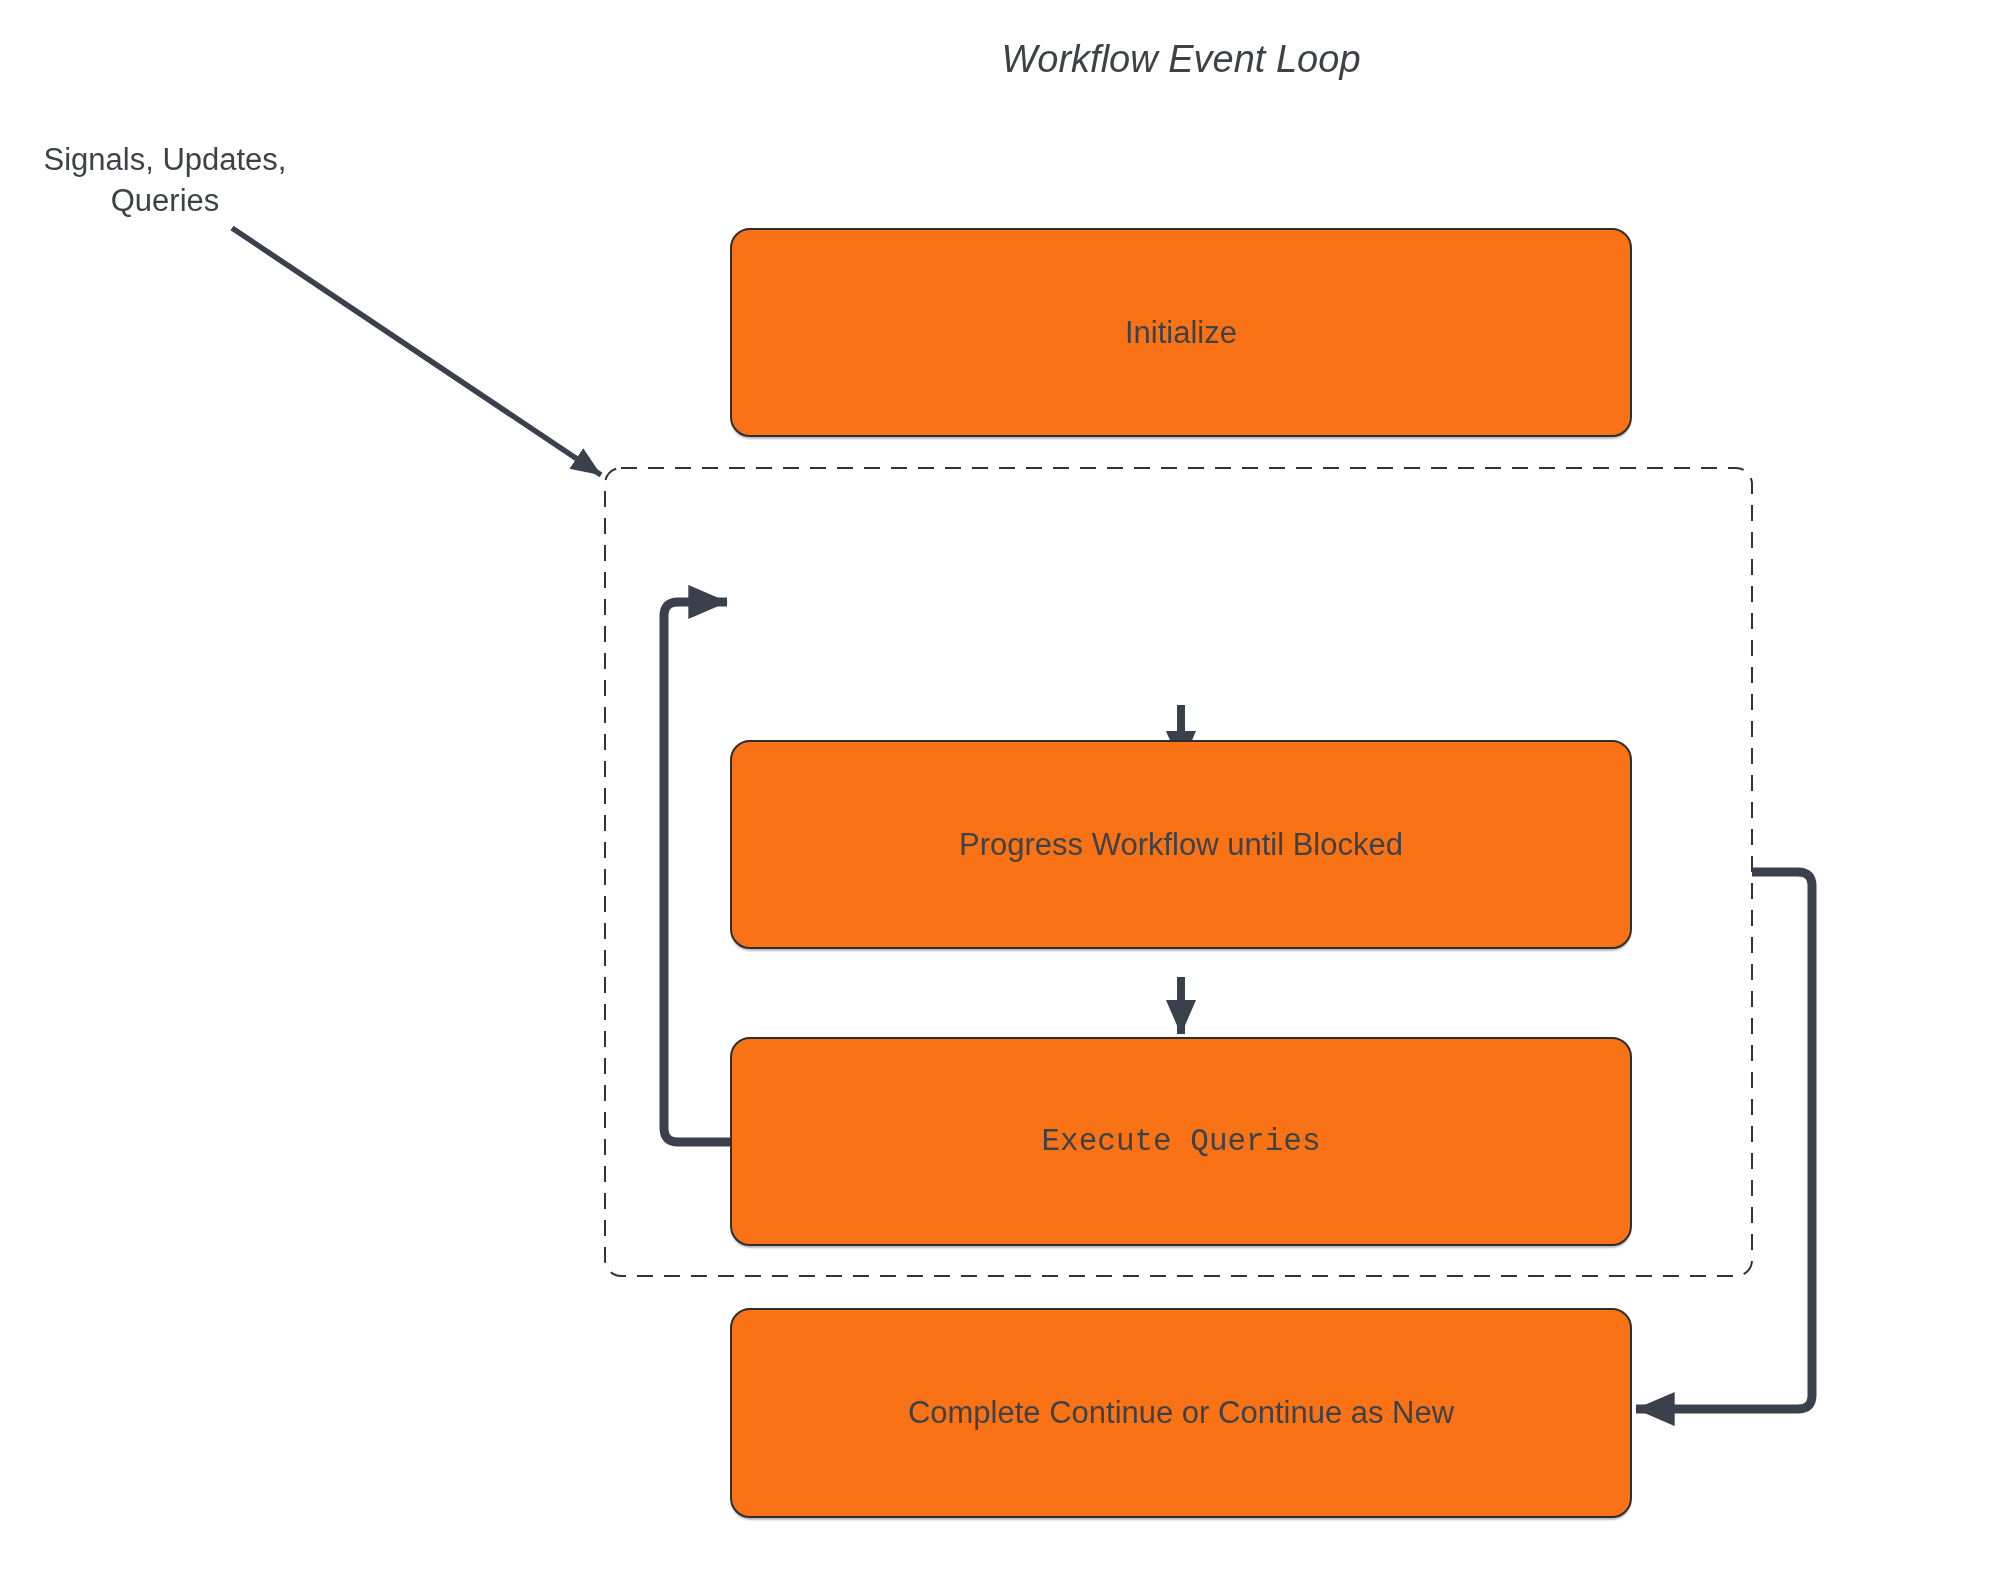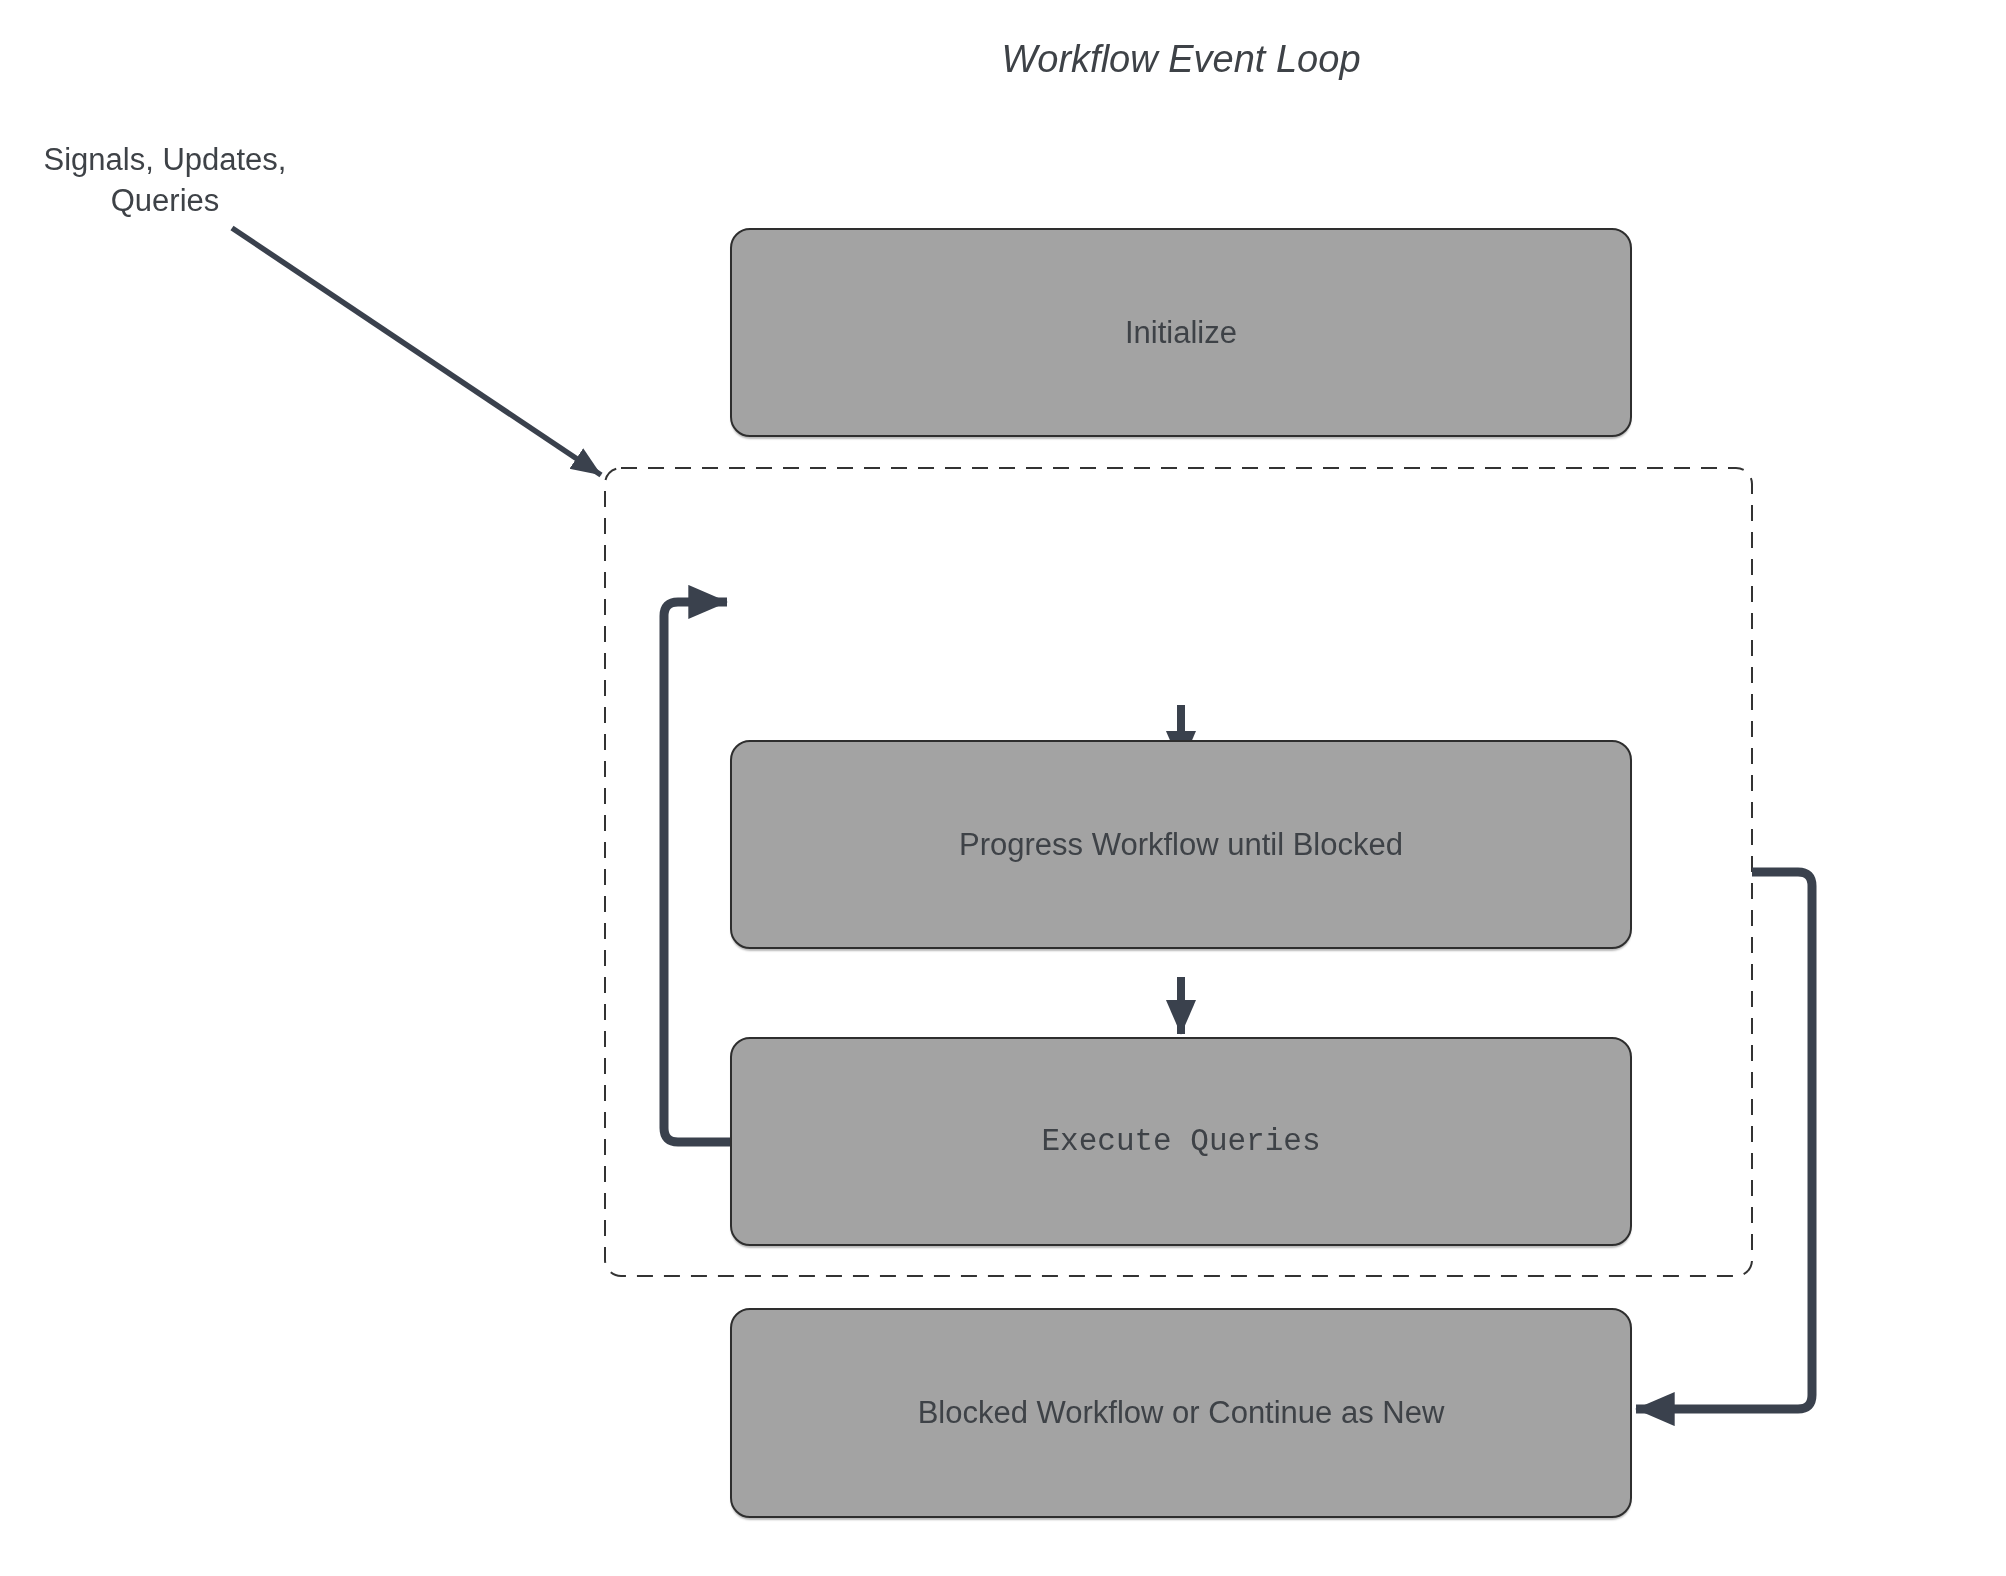--- a/index.html
+++ b/index.html
@@ -15,21 +15,21 @@
   .edge.thick{stroke-width:9;}
   .edge.mid{stroke-width:8;}
   .edge.thin{stroke-width:5.5;}
   .arrowhead{fill:var(--arrow,#3a414d);}
   .dashed-group{
     fill:none;stroke:var(--dashed,#333333);stroke-width:2;
     stroke-dasharray:16 11;
   }
   .node{
     position:absolute;left:730px;width:902px;height:209px;
-    background:#a3a3a3;
+    background:#f97316;
     border:2px solid var(--border,#2e2e2e);
     border-radius:20px;
     box-sizing:border-box;
     display:flex;align-items:center;justify-content:center;
     font-size:31px;color:var(--text,#3e4247);
     text-align:center;
     box-shadow:0 3px 2px -1px rgba(0,0,0,0.28);
   }
   .diagram-title{
     position:absolute;left:730px;top:38px;width:902px;
@@ -77,15 +77,15 @@
     <span style="display:block;">Queries</span>
   </div>
 
   <div class="node" style="top:228px;">Initialize</div>
 
 
   <div class="node" style="top:740px;">Progress Workflow until Blocked</div>
 
   <div class="node" style="top:1037px;font-family:Liberation Mono, monospace;">Execute Queries</div>
 
-  <div class="node" style="top:1308px;height:210px;">Blocked Workflow or Continue as New</div>
+  <div class="node" style="top:1308px;height:210px;">Complete Continue or Continue as New</div>
 
 </div>
 
 </body></html>

